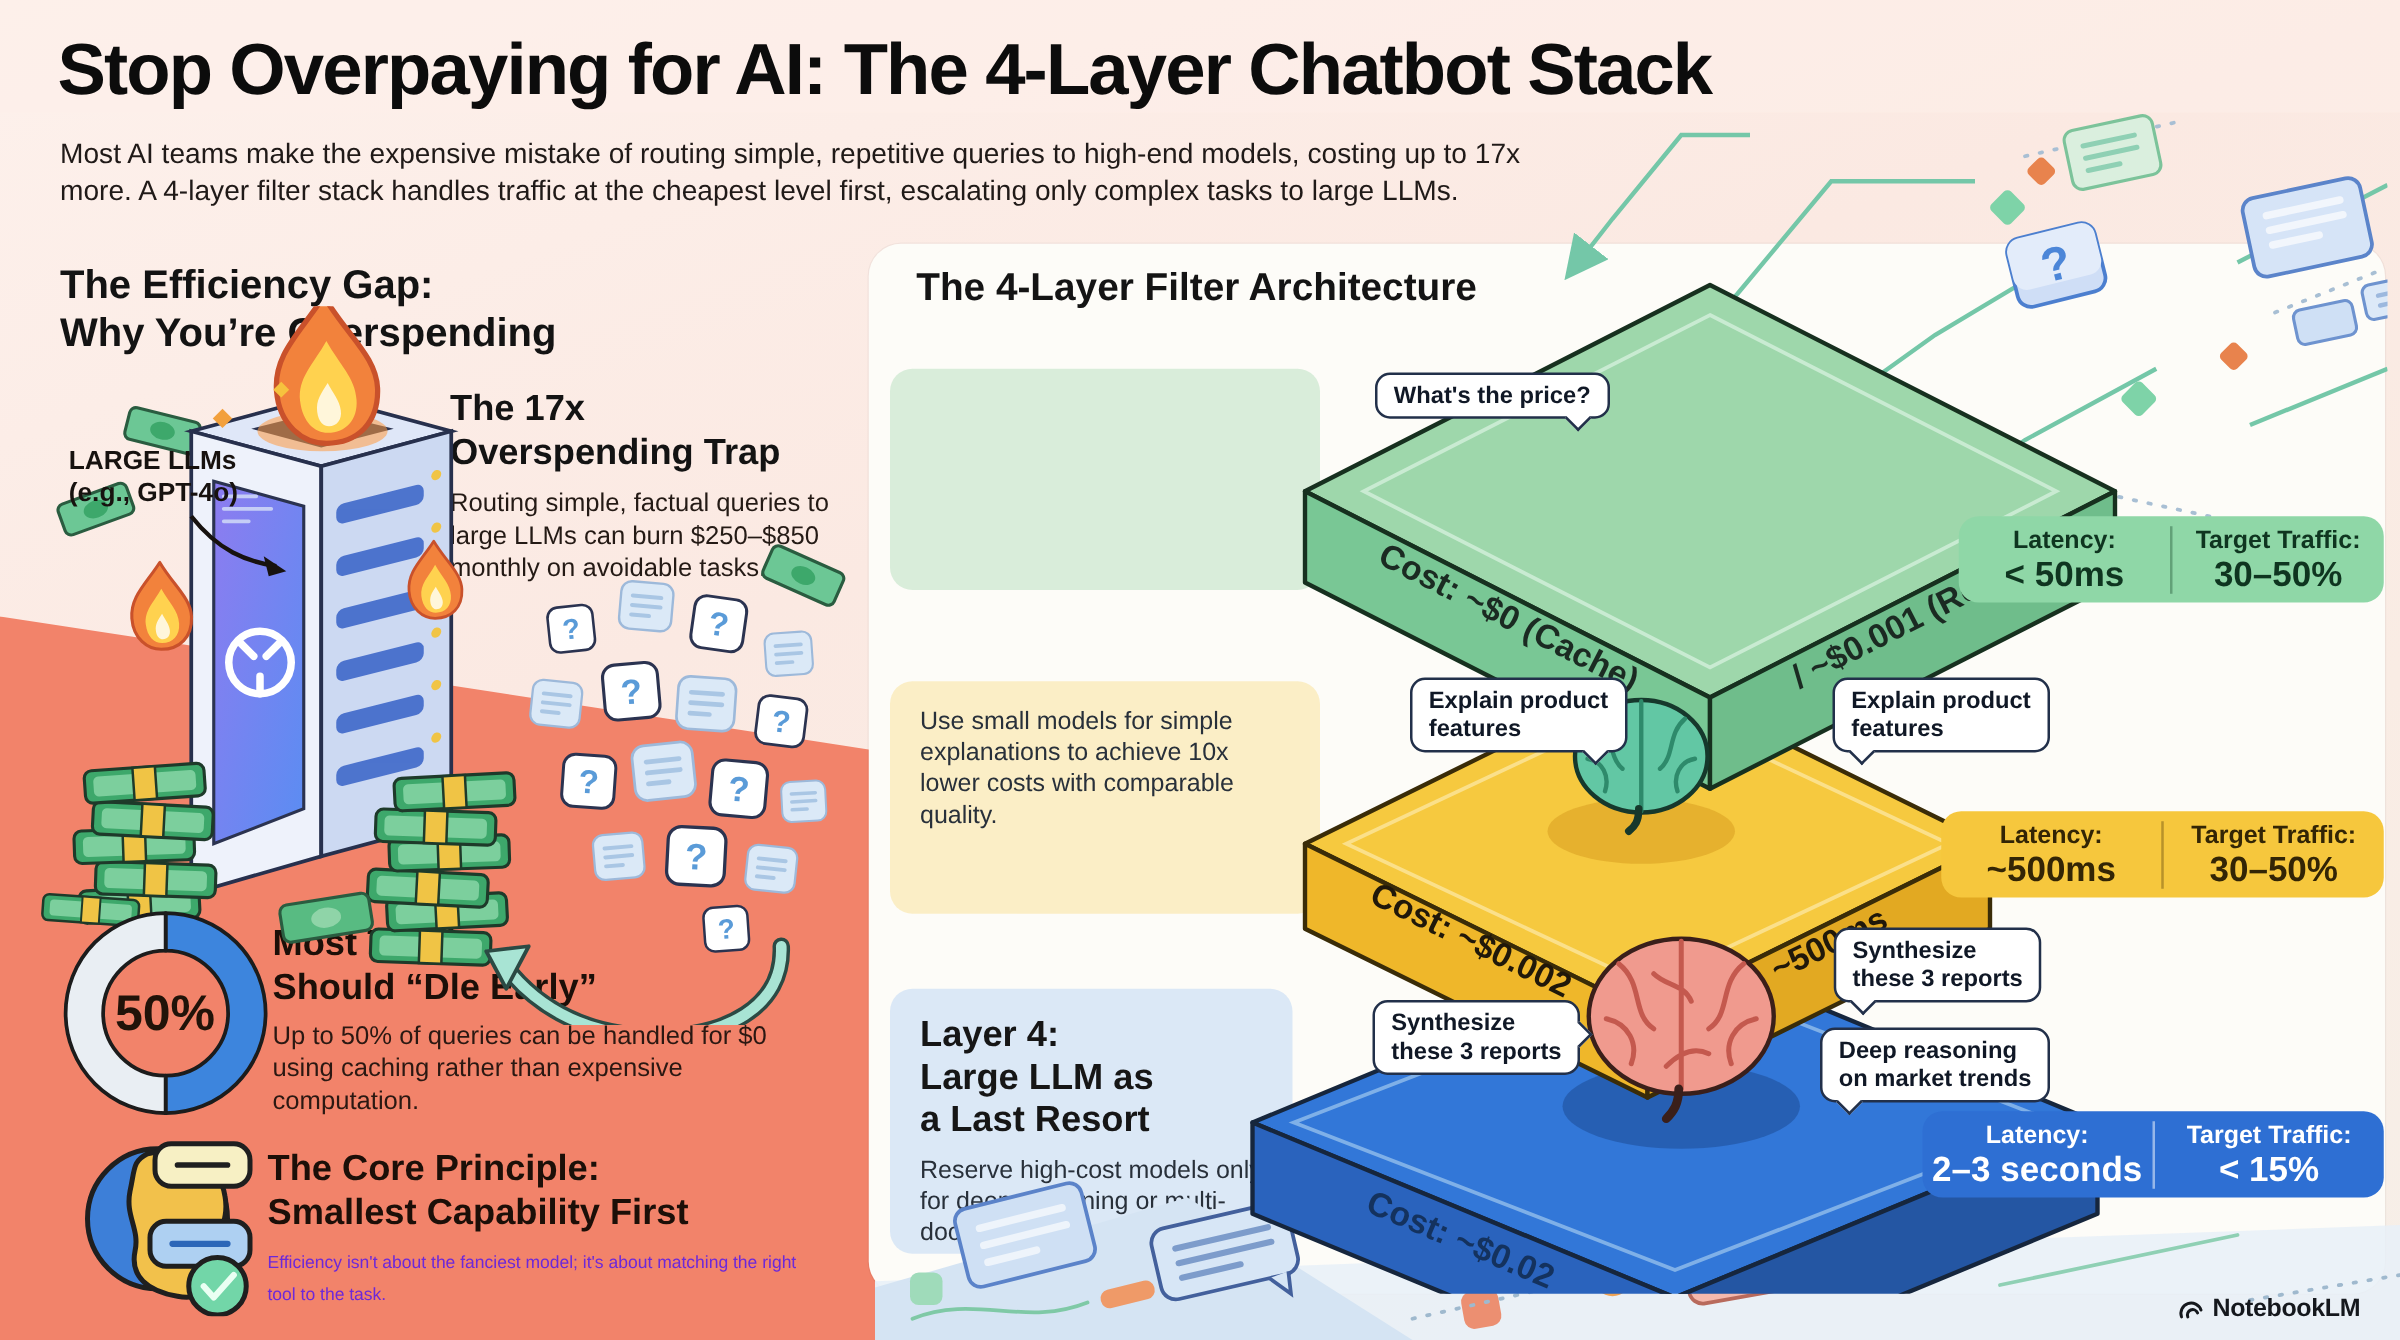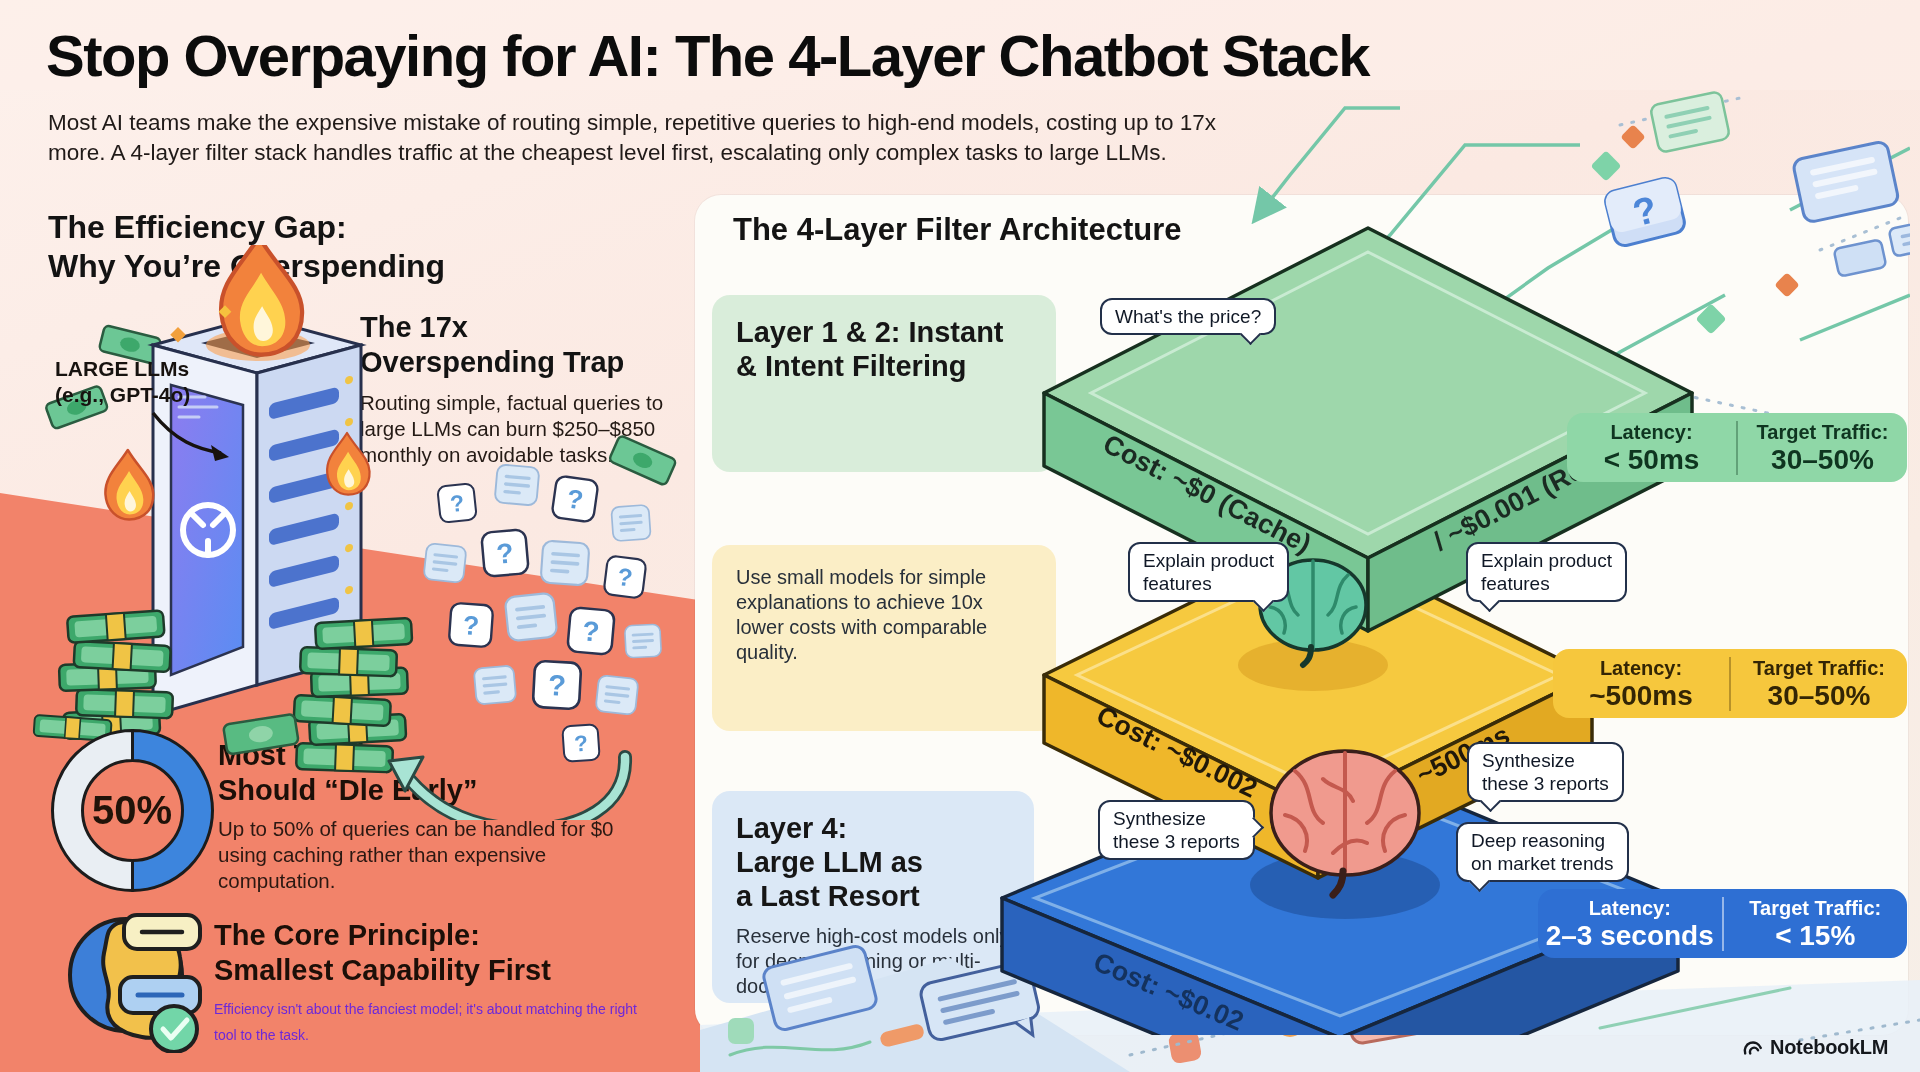--- a/index.html
+++ b/index.html
@@ -54,21 +54,21 @@
   .badge-blue{left:1538px;top:889px;width:369px;background:#2e6fd3;color:#ffffff;}
   .badge-cell{flex:1;text-align:center;}
   .badge-label{font-size:20px;font-weight:600;line-height:24px;}
   .badge-value{font-size:28px;font-weight:800;line-height:31px;}
   .badge-div{width:2px;height:54px;}
   .badge-green .badge-div{background:rgba(15,60,35,.35);}
   .badge-yellow .badge-div{background:rgba(70,50,5,.35);}
   .badge-blue .badge-div{background:rgba(255,255,255,.5);}
   
   .bubble{position:absolute;background:#ffffff;border:2.5px solid #22304a;
-    border-radius:12px;padding:5px 13px;font-size:19px;font-weight:400;line-height:23px;
+    border-radius:12px;padding:5px 13px;font-size:19px;font-weight:700;line-height:23px;
     color:#101826;white-space:pre-line;z-index:6;}
   .bubble::after{content:'';position:absolute;width:13px;height:13px;background:#fff;
     transform:rotate(45deg);}
   .tail-bl::after{left:14px;bottom:-8.5px;border-right:2.5px solid #22304a;border-bottom:2.5px solid #22304a;}
   .tail-br::after{right:16px;bottom:-8.5px;border-right:2.5px solid #22304a;border-bottom:2.5px solid #22304a;}
   .tail-r::after{right:-8.5px;top:18px;border-right:2.5px solid #22304a;border-top:2.5px solid #22304a;}
   .bub-price{left:1100px;top:298px;}
   .bub-explain-l{left:1128px;top:542px;}
   .bub-explain-r{left:1466px;top:542px;}
   .bub-synth-t{left:1467px;top:742px;}
@@ -250,22 +250,20 @@
   <rect x="60" y="74" width="80" height="36" rx="13" fill="#aed0f2" stroke="#1f1f1f" stroke-width="4"></rect>
   <path d="M78,92 h44" stroke="#2c66b8" stroke-width="5" stroke-linecap="round"></path>
   <circle cx="114" cy="126" r="23" fill="#72d6a8" stroke="#1f1f1f" stroke-width="4"></circle>
   <path d="M103,126 l8,9 l16,-18" fill="none" stroke="#eafff3" stroke-width="5" stroke-linecap="round" stroke-linejoin="round"></path>
 </svg>
 
 <div class="abs panel"></div>
 <div class="abs panel-heading">The 4-Layer Filter Architecture</div>
 
 <div class="card card-green">
-  <div class="card-title">Layer 1 &amp; 2: Instant
-&amp; Intent Filtering</div>
 </div>
 <div class="card card-yellow">
   <div class="card-body">Use small models for simple explanations to achieve 10x lower costs with comparable quality.</div>
 </div>
 <div class="card card-blue">
   <div class="card-title">Layer 4:
 Large LLM as
 a Last Resort</div>
   <div class="card-body">Reserve high-cost models only for deep reasoning or multi-document synthesis.</div>
 </div>

